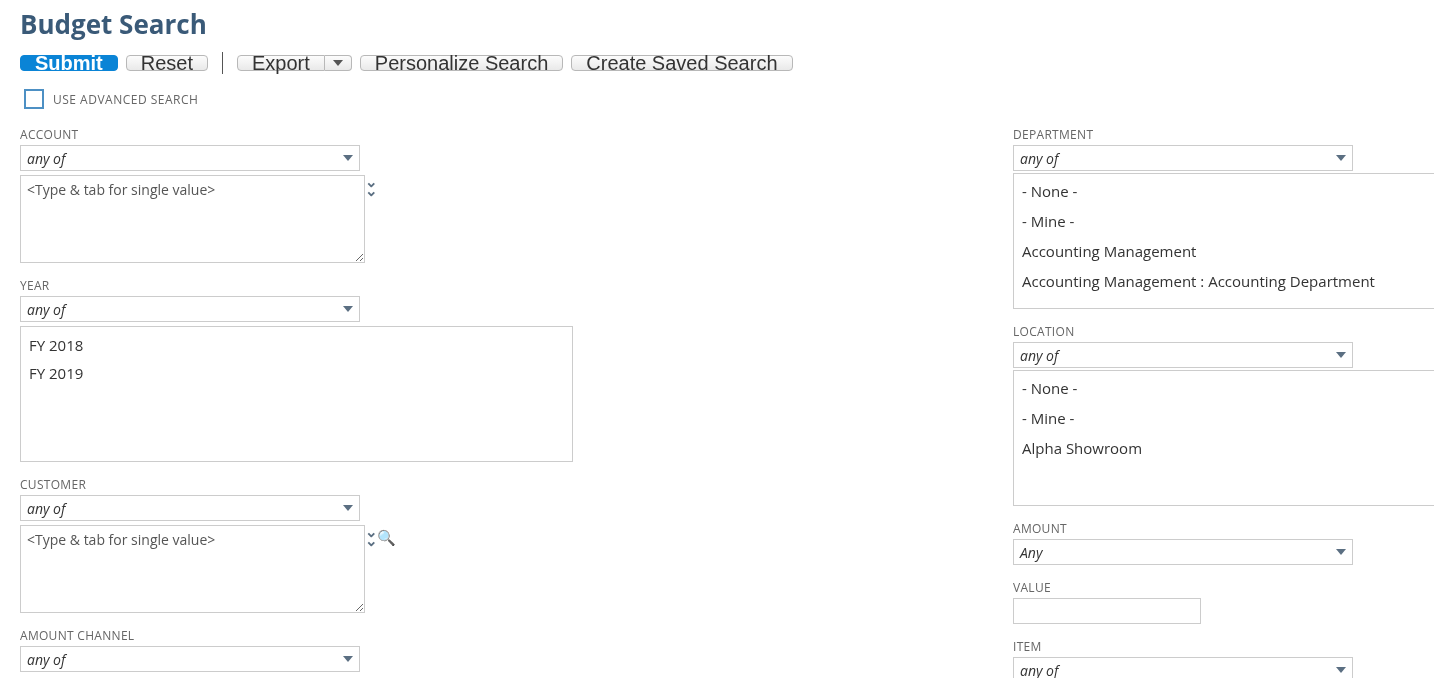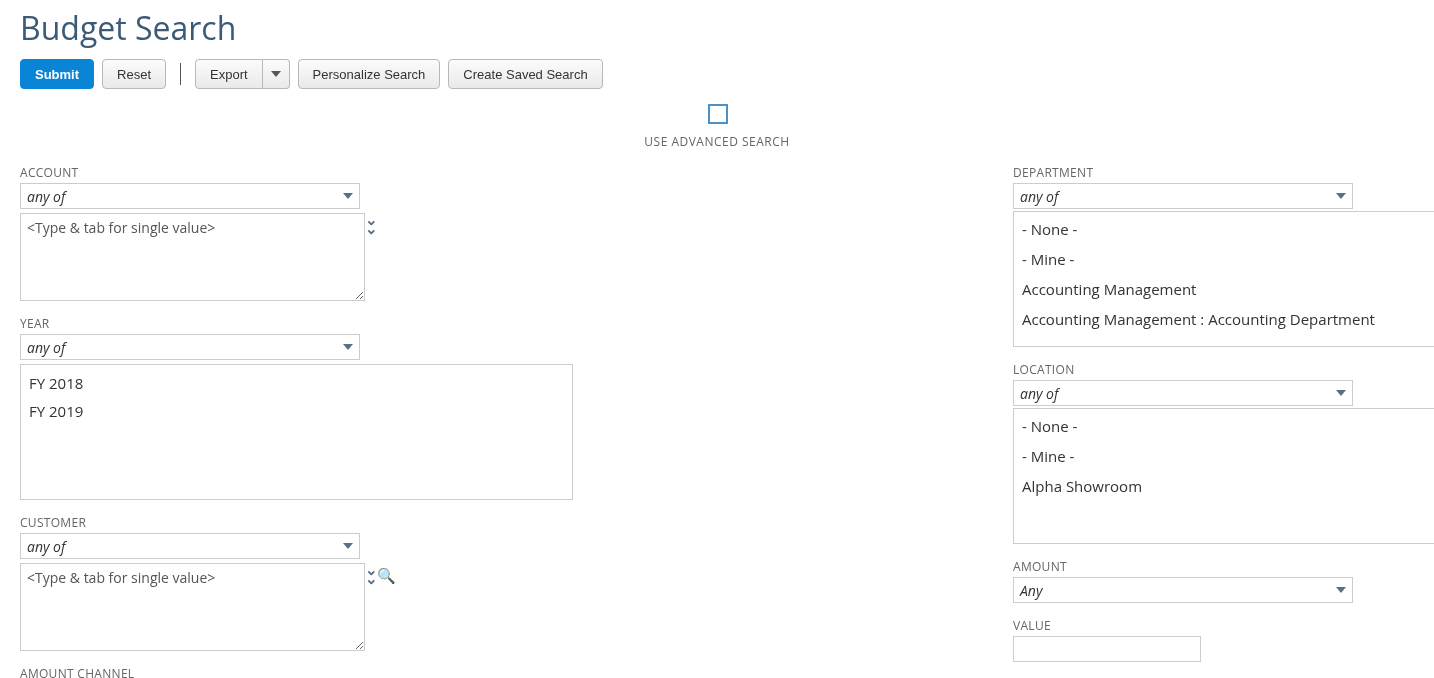--- a/index.html
+++ b/index.html
@@ -6,37 +6,37 @@
   body {
     font-family: "Open Sans", "Helvetica Neue", Arial, sans-serif;
     font-size: 14px;
     color: #333;
     margin: 0;
     padding: 0 20px 20px 20px;
     background: #fff;
   }
   h1.page-title {
     color: #3a5a78;
-    font-size: 32px;
-    font-weight: 400;
+    font-size: 26px;
+    font-weight: 700;
     margin: 6px 0 10px 0;
   }
   .toolbar {
     display: flex;
     align-items: center;
     gap: 8px;
     margin-bottom: 12px;
   }
   .btn {
     display: inline-flex;
     align-items: center;
     justify-content: center;
-    height: 30px;
+    height: 16px;
     padding: 0 14px;
-    font-size: 13px;
+    font-size: 20px;
     border: 1px solid #b8b8b8;
     border-radius: 4px;
     background: linear-gradient(#fcfcfc, #e9e9e9);
     color: #333;
     cursor: pointer;
   }
   .btn-primary {
     background: #0a84d6;
     border-color: #0a84d6;
     color: #fff;
@@ -56,21 +56,20 @@
     width: 1px;
     height: 22px;
     background: #555;
     margin: 0 6px;
   }
   .adv-search {
     display: flex;
     align-items: center;
     gap: 6px;
     margin-bottom: 14px;
-    flex-direction: column;
   }
   .adv-search input[type="checkbox"] {
     width: 20px;
     height: 20px;
     border: 2px solid #4d90c4;
     appearance: none;
     background: #fff;
   }
   .adv-search label {
     font-size: 12px;

